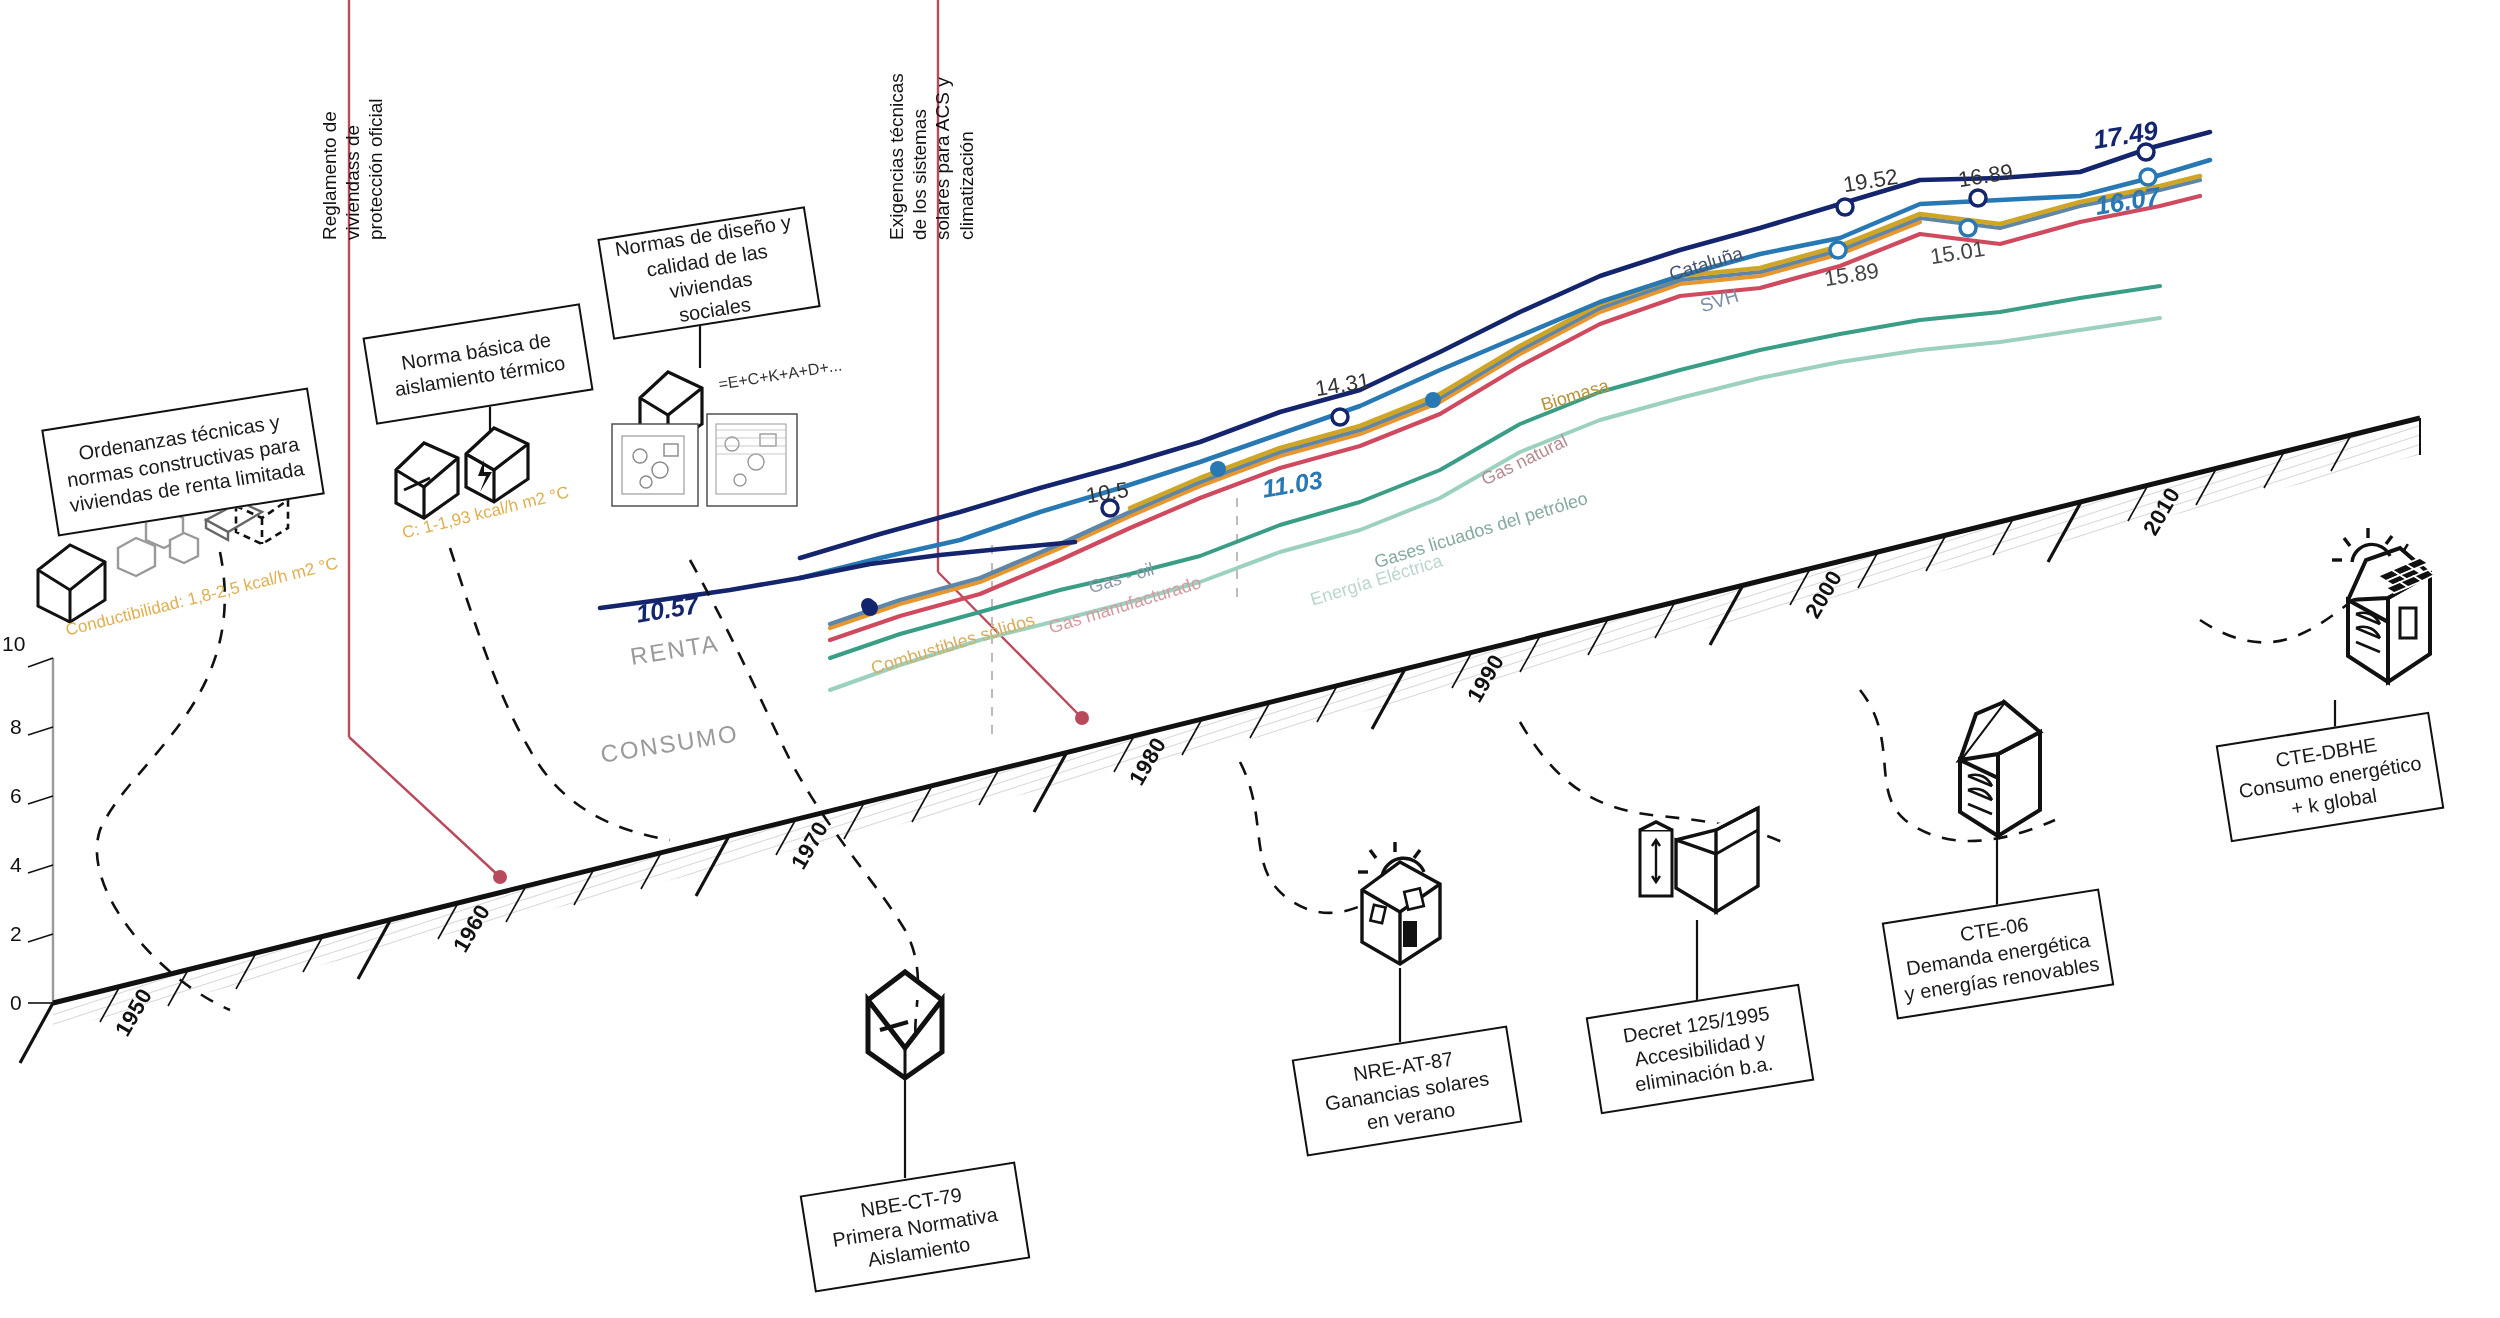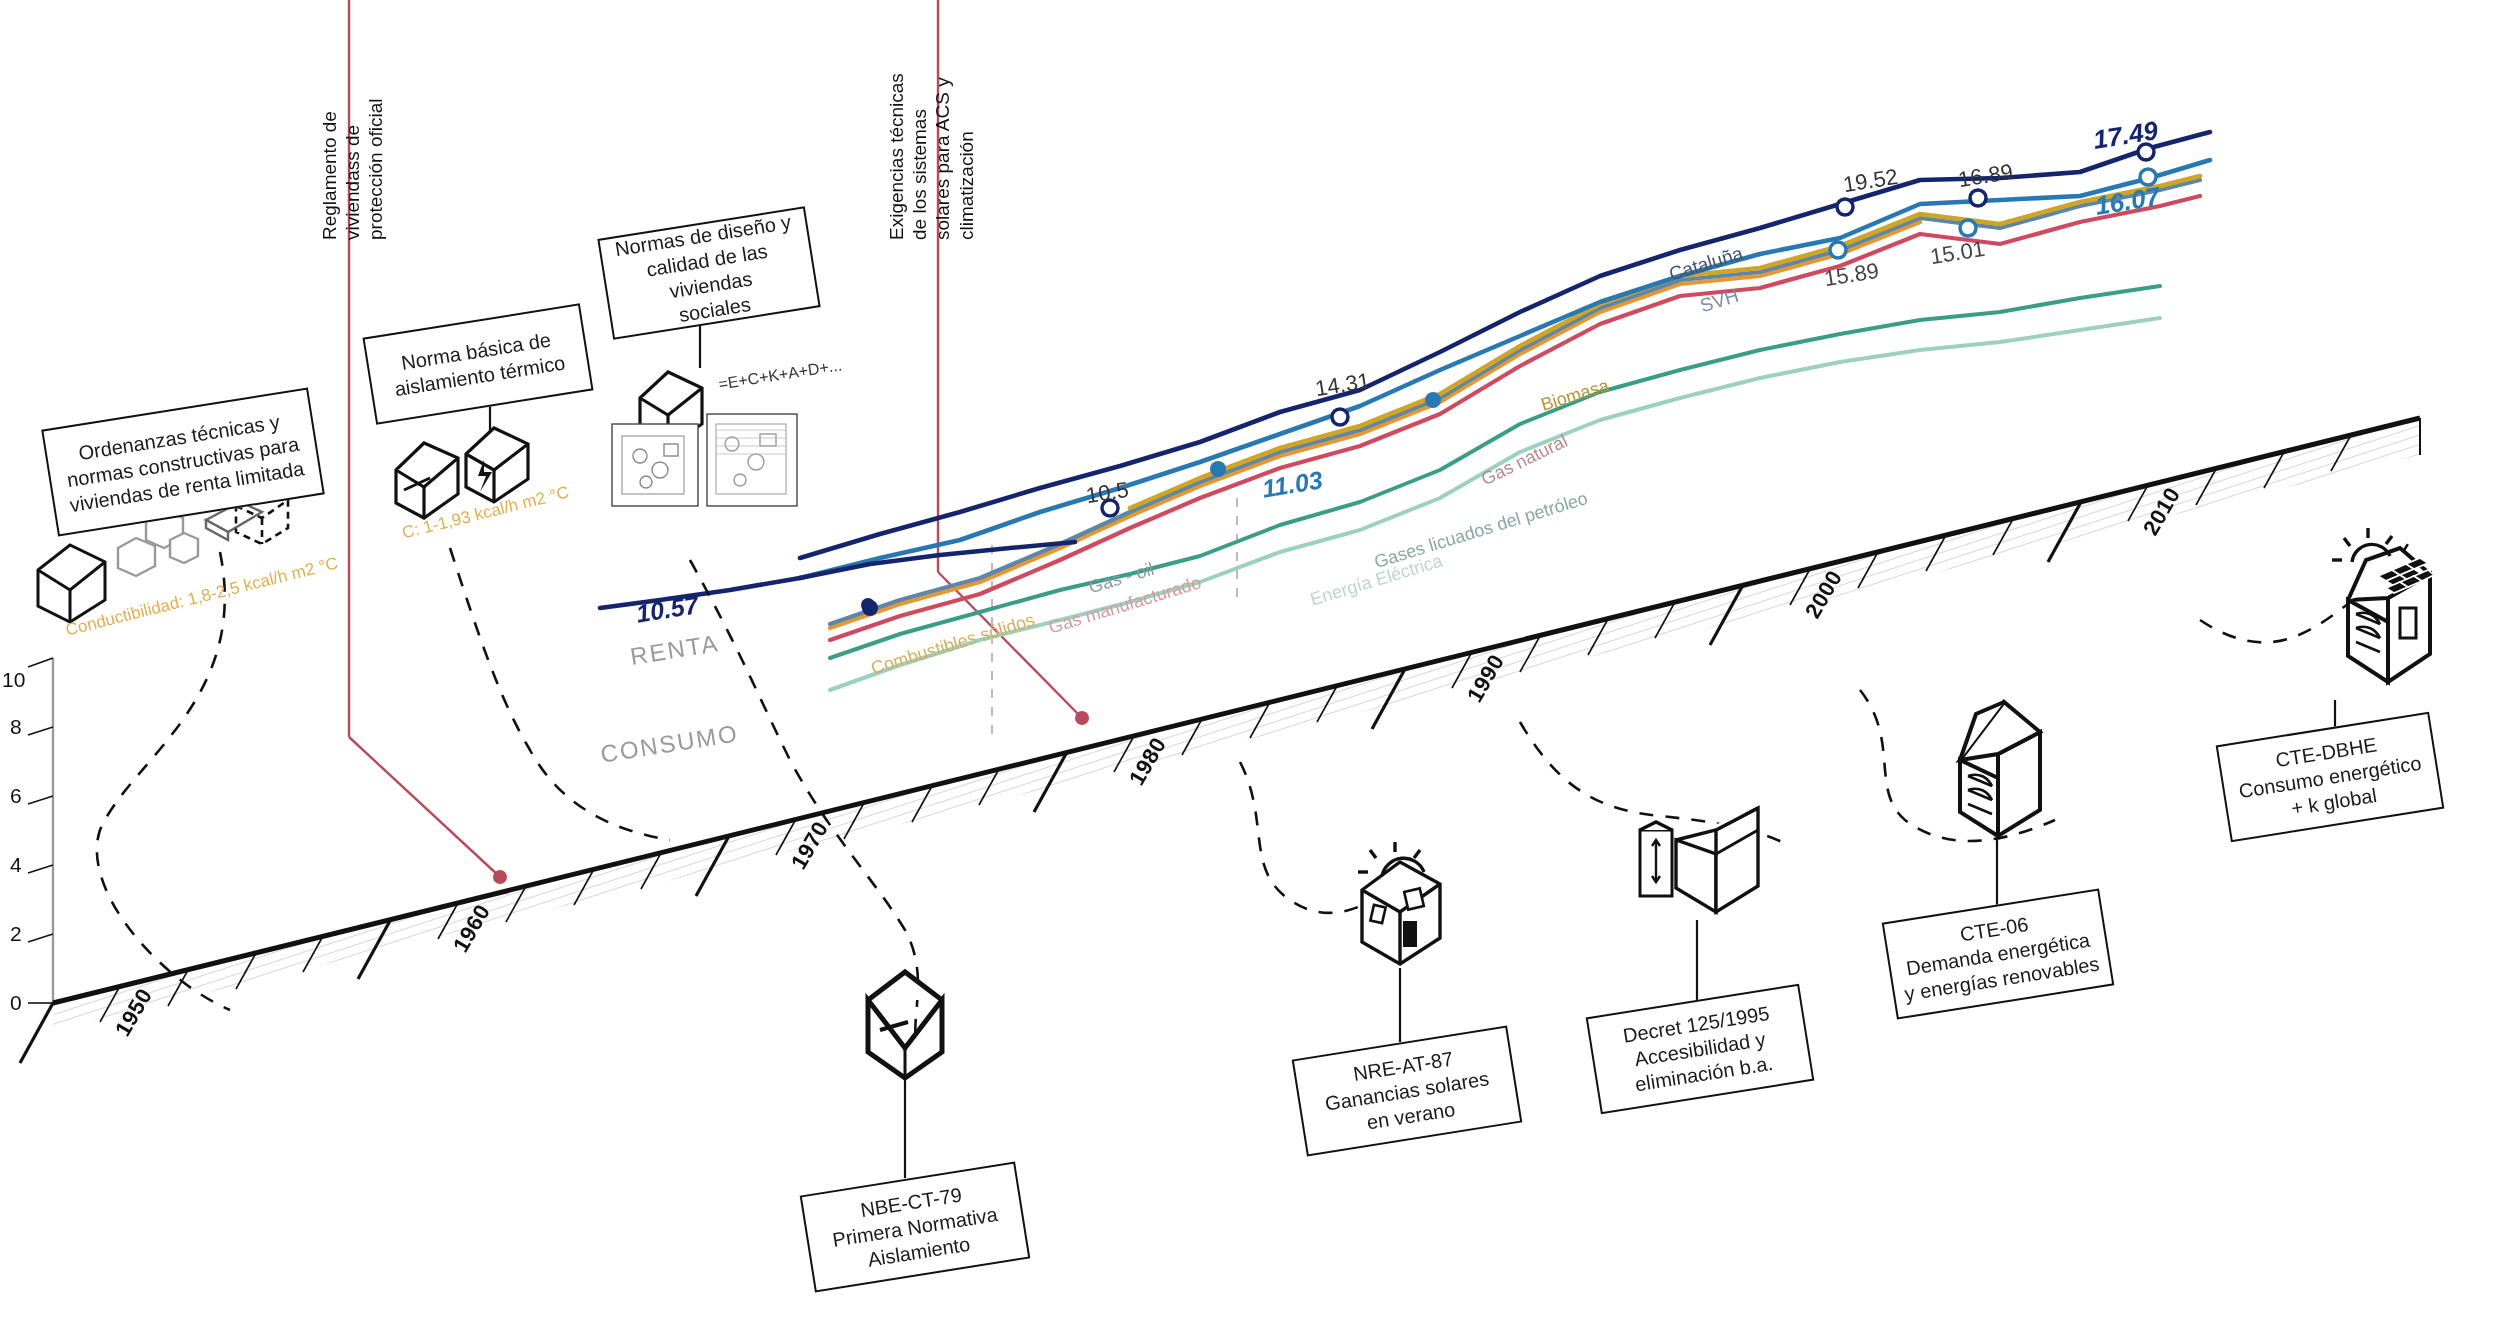--- a/index.html
+++ b/index.html
@@ -309,21 +309,21 @@
         <path d="M 2356 614 L 2380 624"></path>
         <path d="M 2356 628 L 2380 638"></path>
         <path d="M 2356 642 L 2380 652"></path>
         <path d="M 2356 614 C 2368 610 2376 616 2380 624"></path>
         <path d="M 2356 628 C 2368 624 2376 630 2380 638"></path>
       </g>
       <rect x="2400" y="608" width="16" height="30" fill="#fff" stroke="#111" stroke-width="3"></rect>
     </g>
   </svg>
 
-  <div class="axis-num" style="left:2px;top:668px">10</div>
+  <div class="axis-num" style="left:2px;top:632px">10</div>
   <div class="axis-num" style="left:10px;top:715px">8</div>
   <div class="axis-num" style="left:10px;top:784px">6</div>
   <div class="axis-num" style="left:10px;top:853px">4</div>
   <div class="axis-num" style="left:10px;top:922px">2</div>
   <div class="axis-num" style="left:10px;top:991px">0</div>
 
   <div class="year" style="left:110px;top:1028px;transform:rotate(-60deg);transform-origin:0 0">1950</div>
   <div class="year" style="left:448px;top:944px;transform:rotate(-60deg);transform-origin:0 0">1960</div>
   <div class="year" style="left:786px;top:861px;transform:rotate(-60deg);transform-origin:0 0">1970</div>
   <div class="year" style="left:1124px;top:777px;transform:rotate(-60deg);transform-origin:0 0">1980</div>

